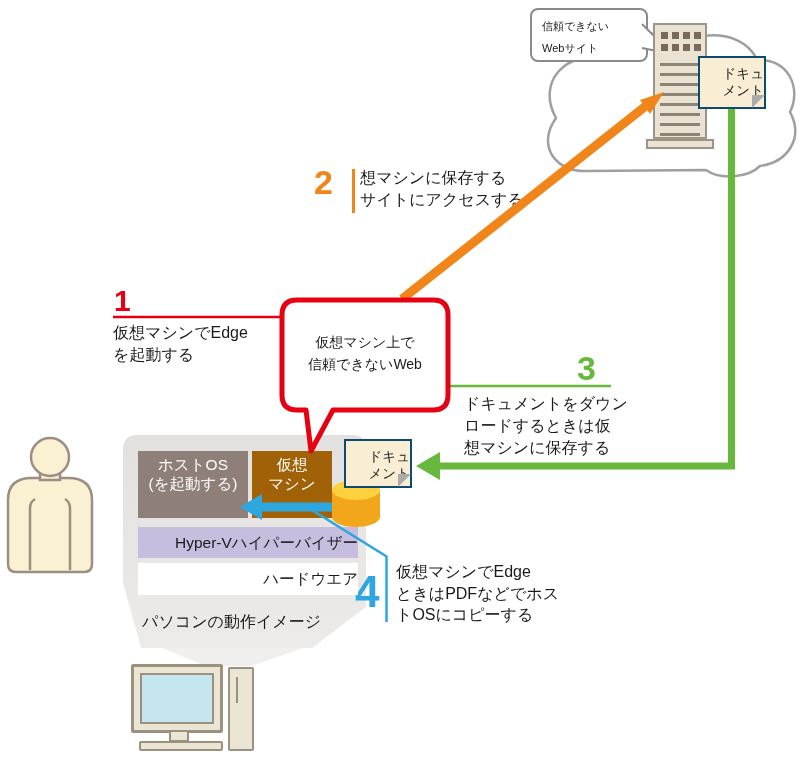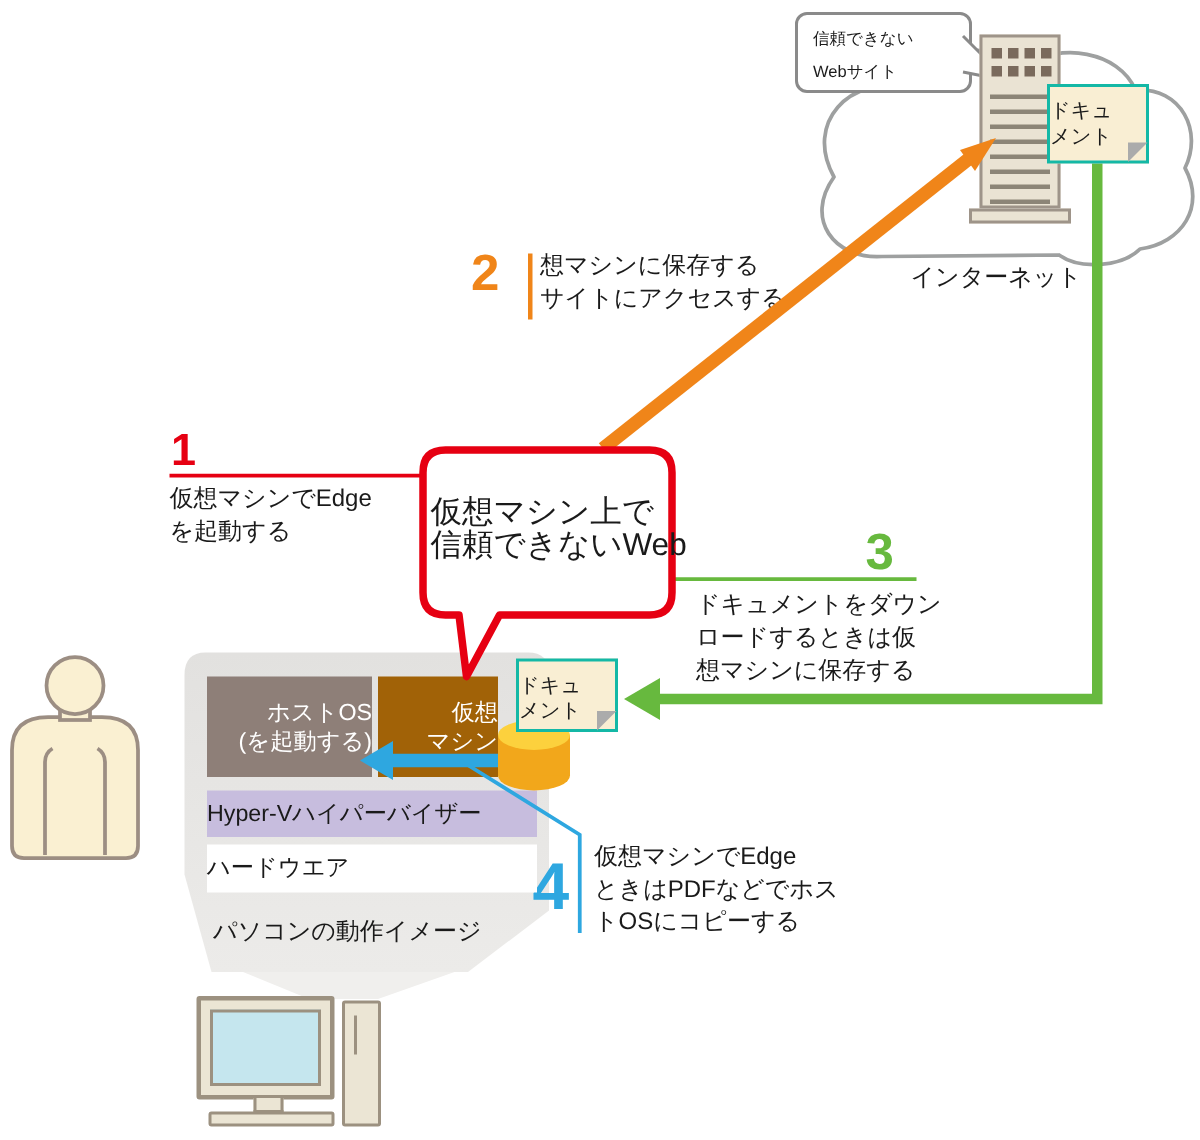--- a/index.html
+++ b/index.html
@@ -3,26 +3,26 @@
 <meta charset="utf-8">
 <style>
   html,body{margin:0;padding:0;background:#fff;}
   #canvas{position:relative;width:800px;height:760px;background:#fff;overflow:hidden;
           font-family:"Liberation Sans","DejaVu Sans",sans-serif;color:#1a1a1a;}
   .abs{position:absolute;}
   .layer{position:absolute;left:0;top:0;pointer-events:none;}
   .z1{z-index:1;} .z3{z-index:3;}
   .jp{font-size:16px;line-height:21.5px;white-space:nowrap;}
   .num{font-weight:bold;line-height:1;}
-  .docnote{width:68px;box-sizing:border-box;background:#F9EED3;border:2px solid #14b8a6;
-           text-align:left;font-size:13.5px;line-height:17px;padding-top:7px;}
+  .docnote{width:68px;box-sizing:border-box;background:#F9EED3;border:2px solid #0c4a6e;
+           text-align:right;font-size:13.5px;line-height:17px;padding-top:7px;}
   .fold{position:absolute;right:-1px;bottom:-1px;width:0;height:0;
         border-top:13px solid #ABABAB;border-right:13px solid transparent;}
-  .osbox{box-sizing:border-box;text-align:right;color:#fff;font-size:15.5px;line-height:19px;padding-top:15px;white-space:nowrap;}
-  .rowbox{box-sizing:border-box;text-align:left;font-size:15.5px;white-space:nowrap;}
+  .osbox{box-sizing:border-box;text-align:center;color:#fff;font-size:15.5px;line-height:19px;padding-top:4px;white-space:nowrap;}
+  .rowbox{box-sizing:border-box;text-align:right;font-size:15.5px;white-space:nowrap;}
   .blk{display:block;}
 </style>
 </head>
 <body>
 
 <div id="canvas">
 
   <svg class="layer" width="800" height="760" style="z-index:0">
     <defs>
       <linearGradient id="gGray" x1="0" y1="0" x2="0" y2="1">
@@ -71,21 +71,20 @@
     </div>
     <div class="abs" style="left:0;top:117px;width:68px;height:10px;background:#EAE3D3;border:2px solid #9E9489;box-sizing:border-box;"></div>
   </div>
 
   <div class="abs z1 docnote" style="left:698px;top:56px;height:53px;">
     <span class="blk">ドキュ</span>
     <span class="blk">メント</span>
     <div class="fold"></div>
   </div>
 
-  <div class="abs z1 jp" style="left:607px;top:175px;">インターネット</div>
 
   <div class="abs z1 num" style="left:314px;top:165px;font-size:34px;color:#F08519;">2</div>
   <div class="abs z1" style="left:352px;top:169px;width:3px;height:44px;background:#F08519;"></div>
   <div class="abs z1 jp" style="left:360px;top:167px;">
     <span class="blk">想マシンに保存する</span>
     <span class="blk">サイトにアクセスする</span>
   </div>
 
   <div class="abs z1 num" style="left:114px;top:286px;font-size:30px;color:#E60012;">1</div>
   <div class="abs z1 jp" style="left:113px;top:322px;">
@@ -153,21 +152,21 @@
     <polygon points="240,507 262,494 262,520" fill="#2EA7E0"></polygon>
     <polyline points="307,507 386.5,556.5 386.5,622" fill="none" stroke="#2EA7E0" stroke-width="2.5"></polyline>
 
     <g>
       <ellipse cx="356" cy="517" rx="24" ry="10" fill="#F2A71B"></ellipse>
       <rect x="332" y="490" width="48" height="27" fill="#F2A71B"></rect>
       <ellipse cx="356" cy="490" rx="24" ry="10" fill="#FCD13D"></ellipse>
     </g>
   </svg>
 
-  <div class="abs z3" style="left:287px;top:331px;width:156px;text-align:left;font-size:21px;line-height:22px;white-space:nowrap;">
+  <div class="abs z3" style="left:287px;top:331px;width:156px;text-align:center;font-size:14px;line-height:22px;white-space:nowrap;">
     <span class="blk">仮想マシン上で</span>
     <span class="blk">信頼できないWeb</span>
   </div>
 
   <div class="abs z3 docnote" style="left:344px;top:439px;height:49px;">
     <span class="blk">ドキュ</span>
     <span class="blk">メント</span>
     <div class="fold"></div>
   </div>
 

